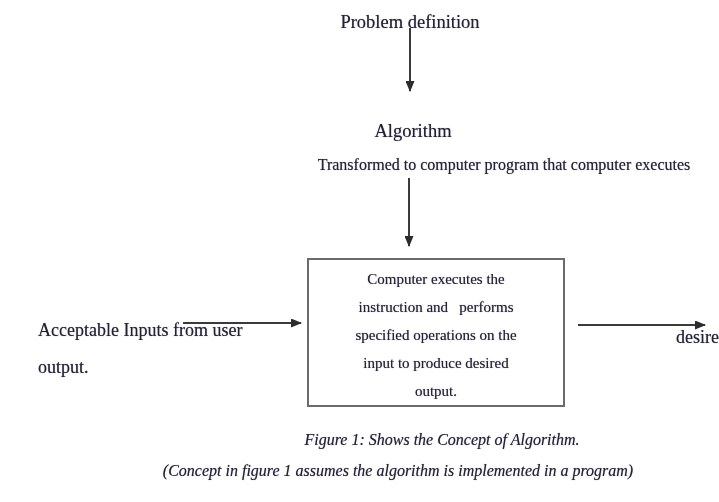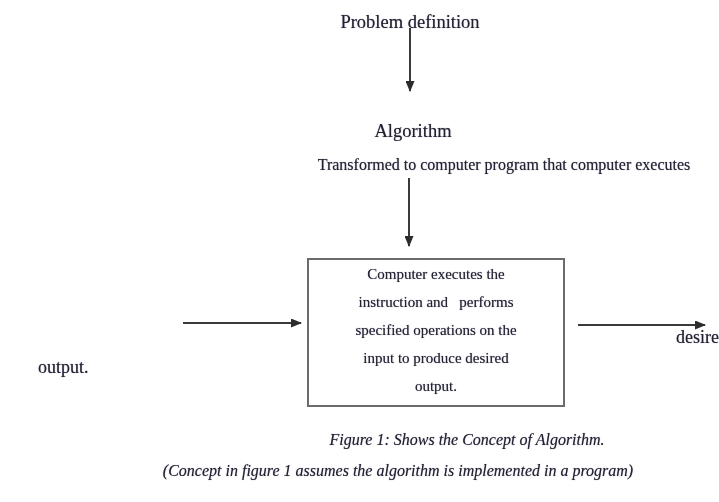--- a/index.html
+++ b/index.html
@@ -24,37 +24,38 @@
     text-shadow: 0 0 1px rgba(25, 25, 60, 0.55);
   }
   .center { transform: translateX(-50%); }
 
   #problem     { left: 410px; top: 11px;  font-size: 18.5px; }
   #algorithm   { left: 413px; top: 120px; font-size: 18.5px; }
   #transformed { left: 504px; top: 155px; font-size: 16px; }
   #acceptable  { left: 38px;  top: 320px; font-size: 18px; }
   #output      { left: 38px;  top: 357px; font-size: 18px; }
   #desired     { left: 676px; top: 327px; font-size: 18px; }
-  #caption1    { left: 442px; top: 430px; font-size: 16px; font-style: italic; margin-left: 25px; }
+  #caption1    { left: 442px; top: 430px; font-size: 16px; font-style: italic; }
   #caption2    { left: 398px; top: 461px; font-size: 16px; font-style: italic; }
 
   #process-box {
     position: absolute;
     left: 307px;
     top: 258px;
     width: 258px;
     height: 149px;
     border: 2px solid var(--box-border, #6b6b6b);
     box-sizing: border-box;
   }
   .box-text {
     white-space: pre-wrap;
     text-align: center;
     font-size: 15px;
     line-height: 28px;
+    padding-top: 5px;
     text-shadow: 0 0 1px rgba(25, 25, 60, 0.55);
   }
 
   svg.arrows {
     position: absolute;
     left: 0;
     top: 0;
     width: 719px;
     height: 502px;
     pointer-events: none;
@@ -91,20 +92,21 @@
   </svg>
 
   <div id="process-box">
     <div class="box-text">Computer executes the
 instruction and   performs
 specified operations on the
 input to produce desired
 output.</div>
   </div>
 
+  <div class="txt" id="acceptable">Acceptable Inputs from user</div>
 
   <div class="txt" id="output">output.</div>
 
   <div class="txt" id="desired">desired</div>
 
   <div class="txt center" id="caption1">Figure 1: Shows the Concept of Algorithm.</div>
 
   <div class="txt center" id="caption2">(Concept in figure 1 assumes the algorithm is implemented in a program)</div>
 
 </div>

